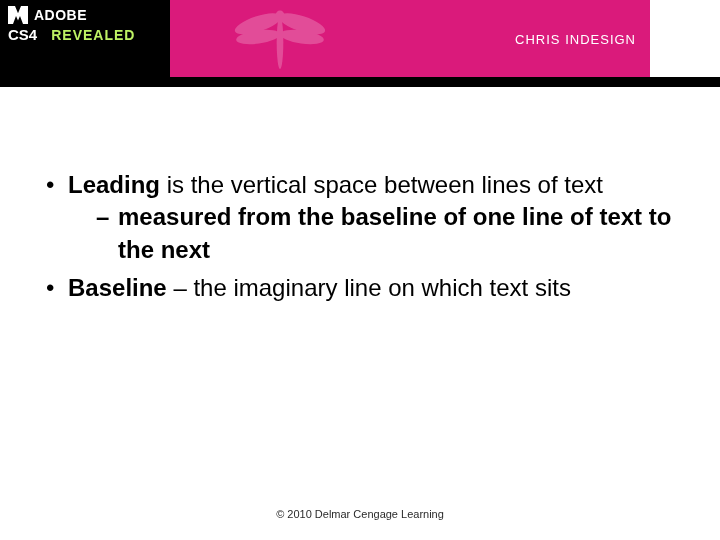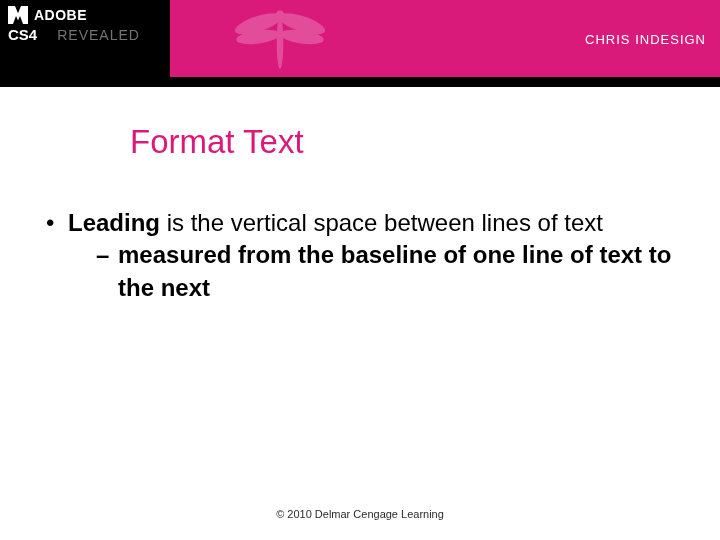--- a/index.html
+++ b/index.html
@@ -1,18 +1,18 @@
 <!DOCTYPE html>
 <html><head>
 <meta charset="utf-8">
 <style>
   * { margin: 0; padding: 0; box-sizing: border-box; }
   html, body { width: 720px; height: 540px; font-family: Arial, Helvetica, sans-serif; background: #fff; overflow: hidden; }
   .header {
-    width: 720px;
+    width: 650px;
     height: 77px;
     background: #da1a7b;
     position: relative;
   }
   .logo-block {
     position: absolute;
     left: 0; top: 0;
     width: 170px; height: 77px;
     background: #000;
     color: #fff;
@@ -21,23 +21,23 @@
   .logo-adobe { display: flex; align-items: center; gap: 6px; }
   .adobe-mark {
     width: 20px; height: 18px;
     background: #fff;
     display: inline-block;
     position: relative;
     clip-path: polygon(0 0, 35% 0, 50% 40%, 65% 0, 100% 0, 100% 100%, 75% 100%, 60% 55%, 50% 80%, 40% 55%, 25% 100%, 0 100%);
   }
   .adobe-text { font-weight: 700; font-size: 14px; letter-spacing: 0.5px; }
   .indesign-text { font-weight: 800; font-size: 17px; letter-spacing: 0.5px; line-height: 1; margin-top: 2px; }
-  .cs4-row { display: flex; align-items: baseline; gap: 20px; margin-top: 2px; }
+  .cs4-row { display: flex; align-items: baseline; gap: 14px; margin-top: 2px; }
   .cs4-text { font-weight: 800; font-size: 15px; color: #fff; }
-  .revealed-text { font-weight: 400; font-size: 14px; color: #737373; letter-spacing: 1px; }
+  .revealed-text { font-weight: 700; font-size: 14px; color: #bef264; letter-spacing: 1px; }
   .dragonfly {
     position: absolute;
     left: 225px; top: -18px;
     width: 110px; height: 110px;
     opacity: 0.22;
   }
   .author {
     position: absolute;
     right: 14px; top: 50%;
     transform: translateY(-50%);
@@ -102,24 +102,26 @@
       <ellipse cx="30" cy="50" rx="20" ry="6" transform="rotate(-8 30 50)"></ellipse>
       <ellipse cx="70" cy="50" rx="20" ry="6" transform="rotate(8 70 50)"></ellipse>
       <circle cx="50" cy="30" r="4"></circle>
     </g>
   </svg>
   <div class="author">CHRIS INDESIGN</div>
 </div>
 <div class="black-strip"></div>
 
 <div class="content">
-  <div class="title">Format Text</div>
   <ul class="main">
     <li>
       <span class="bold">Leading</span><span> is the vertical space between lines of text</span>
       <ul class="sub">
         <li>measured from the baseline of one line of text to the next</li>
       </ul>
     </li>
+    <li>
+      <span class="bold">Baseline</span><span> – the imaginary line on which text sits</span>
+    </li>
   </ul>
 </div>
 
 <div class="footer">© 2010 Delmar Cengage Learning</div>
 
 </body></html>

